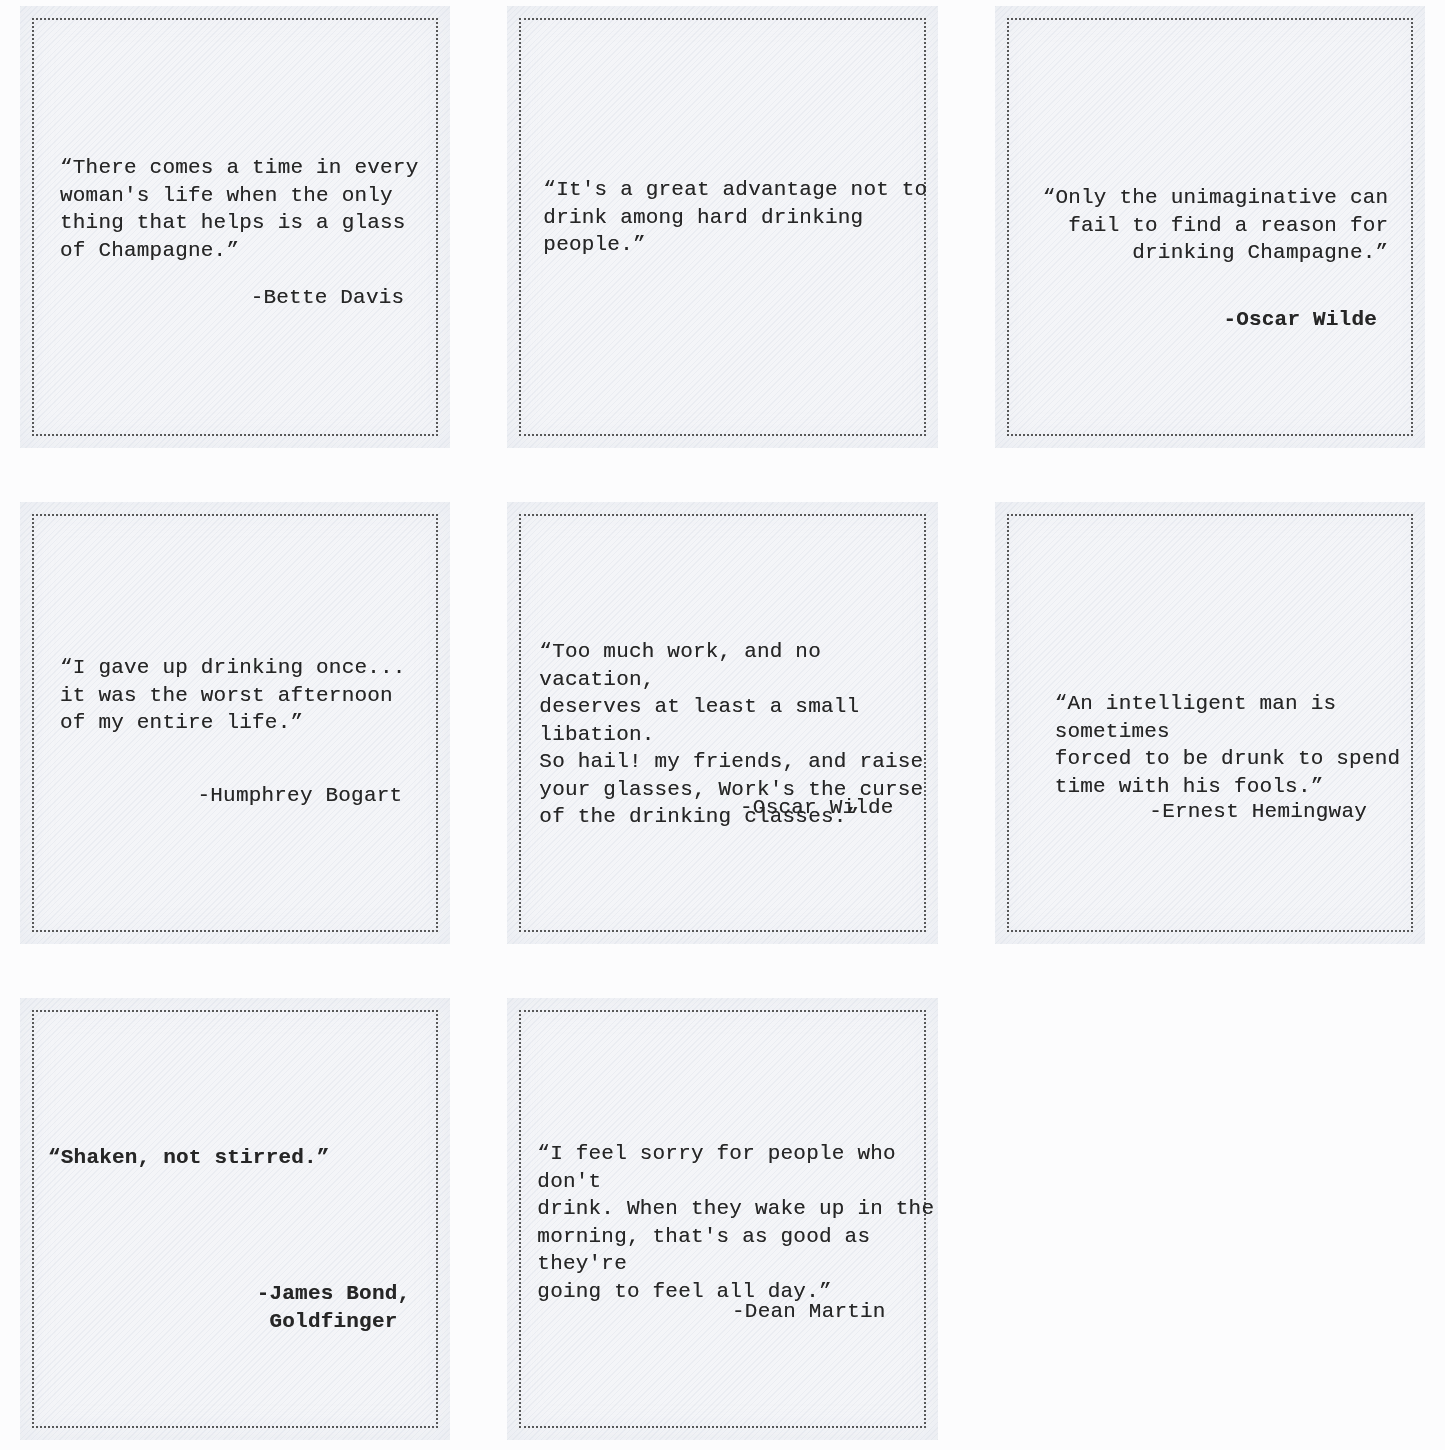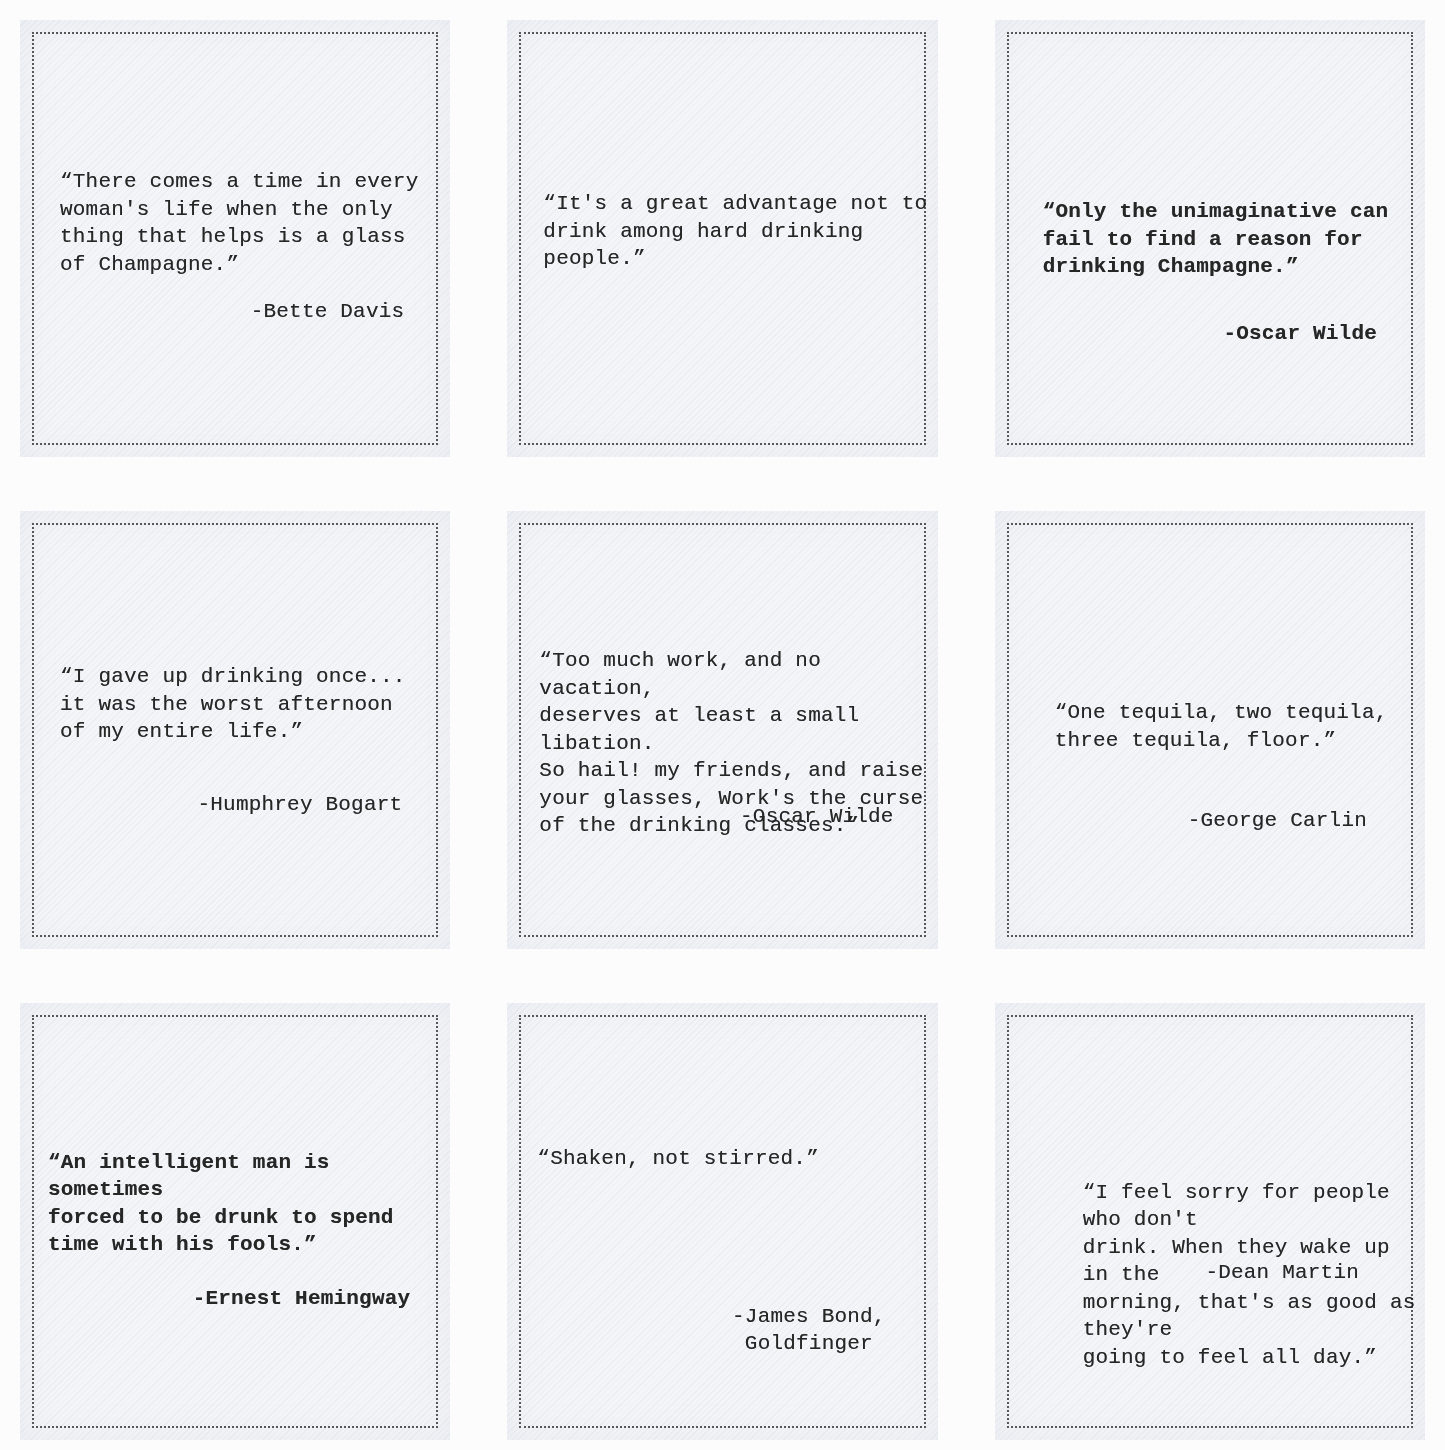--- a/index.html
+++ b/index.html
@@ -4,21 +4,21 @@
 <style>
   html, body {
     margin: 0;
     padding: 0;
     background: #fdfdfd;
   }
   .page {
     width: 1445px;
     height: 1450px;
     box-sizing: border-box;
-    padding: 20px 20px 10px 20px;
+    padding: 6px 20px 10px 20px;
     background: #fcfcfd;
     display: grid;
     grid-template-columns: repeat(3, 1fr);
     grid-template-rows: repeat(3, 1fr);
     column-gap: 57px;
     row-gap: 54px;
     font-family: "Liberation Mono", "DejaVu Sans Mono", monospace;
   }
   .napkin {
     position: relative;
@@ -46,21 +46,21 @@
   }
   .attr { text-align: center; }
 
   
   .napkin:nth-child(1) .quote { top: 148px; left: 40px; }
   .napkin:nth-child(1) .attr  { top: 278px; right: 46px; margin-left: 12px; }
 
   .napkin:nth-child(2) .quote { top: 170px; left: 36px; }
   .napkin:nth-child(2) .attr  { top: 282px; right: 40px; }
 
-  .napkin:nth-child(3) .quote { top: 178px; left: 48px; font-weight: 700; }
+  .napkin:nth-child(3) .quote { top: 178px; left: 48px; font-weight: 400; text-align: right; }
   .napkin:nth-child(3) .attr  { top: 300px; right: 48px; font-weight: 700; }
 
   .napkin:nth-child(4) .quote { top: 152px; left: 40px; }
   .napkin:nth-child(4) .attr  { top: 280px; right: 48px; }
 
   .napkin:nth-child(5) .quote { top: 136px; left: 32px; font-weight: 400; }
   .napkin:nth-child(5) .attr  { top: 292px; right: 44px; }
 
   .napkin:nth-child(6) .quote { top: 188px; left: 60px; }
   .napkin:nth-child(6) .attr  { top: 296px; right: 58px; }
@@ -113,26 +113,20 @@
   <div class="napkin">
     <div class="frame"></div>
     <div class="quote">“Too much work, and no vacation,
 deserves at least a small libation.
 So hail! my friends, and raise
 your glasses, Work's the curse
 of the drinking classes.”</div>
     <div class="attr">-Oscar Wilde</div>
   </div>
 
-  <div class="napkin">
-    <div class="frame"></div>
-    <div class="quote">“One tequila, two tequila,
-three tequila, floor.”</div>
-    <div class="attr">-George Carlin</div>
-  </div>
 
   <div class="napkin">
     <div class="frame"></div>
     <div class="quote">“An intelligent man is sometimes
 forced to be drunk to spend
 time with his fools.”</div>
     <div class="attr">-Ernest Hemingway</div>
   </div>
 
   <div class="napkin">

